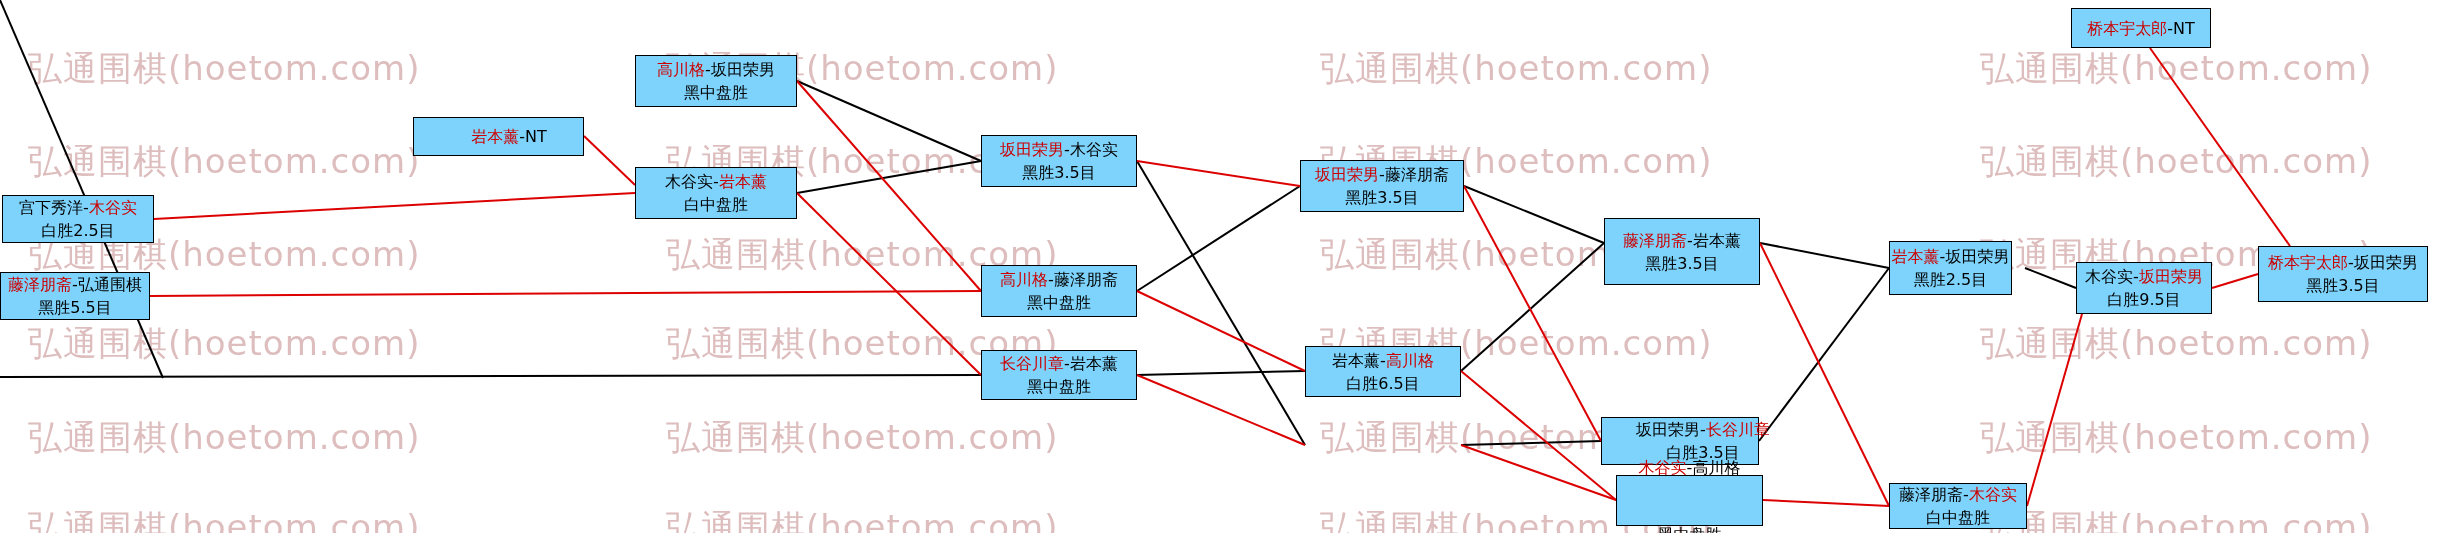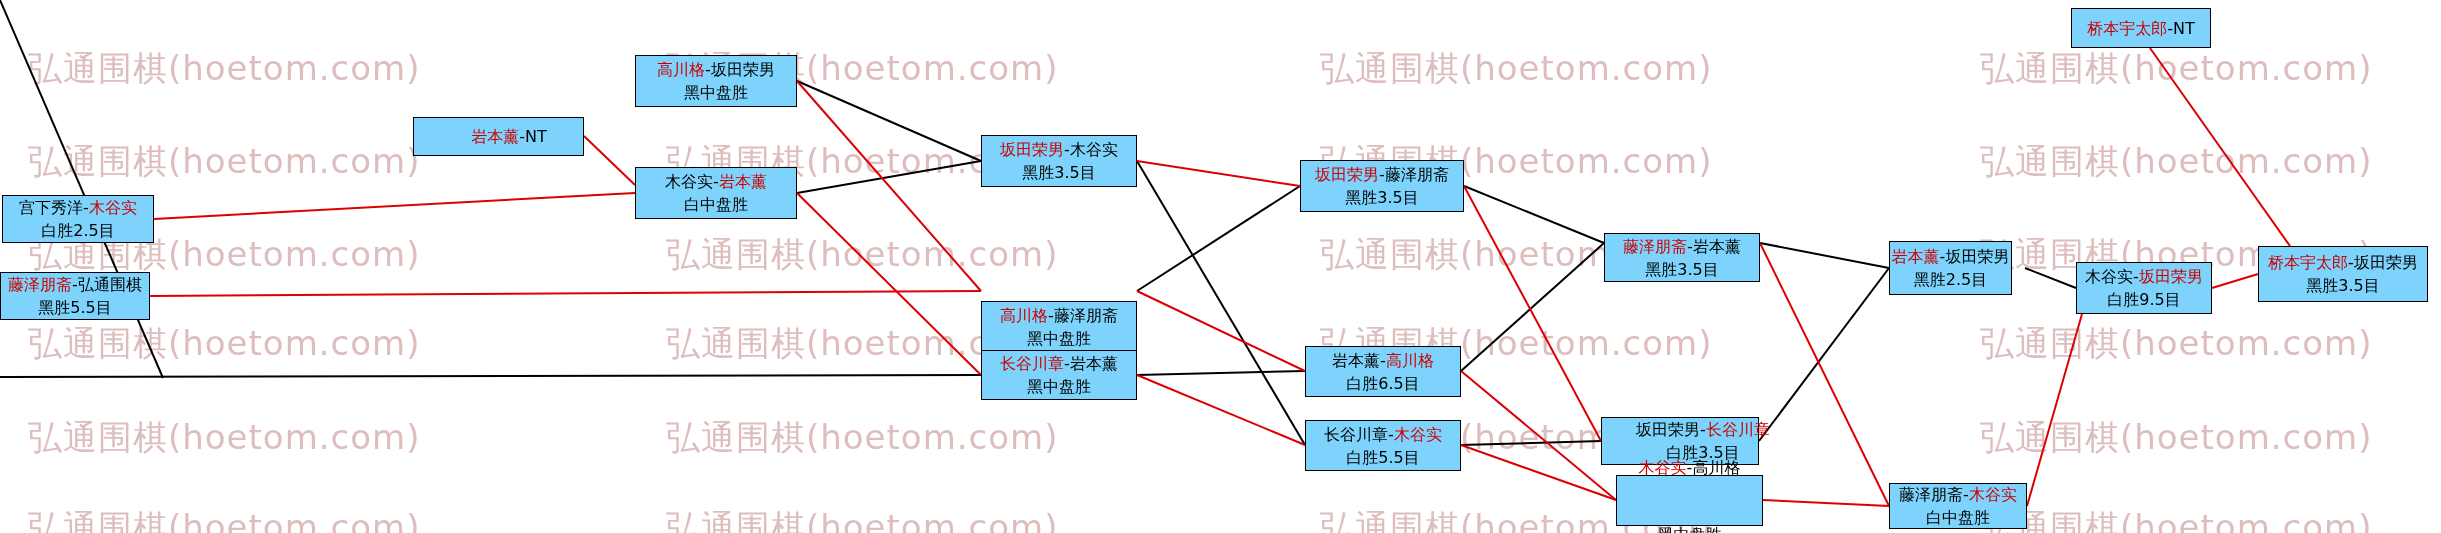--- a/index.html
+++ b/index.html
@@ -97,41 +97,37 @@
         <div class="names"><span class="win">岩本薰</span><span>-</span><span>NT</span></div>
       </div>
       <div class="match" style="left: 635px; top: 167px; width: 162px; height: 52px;">
         <div class="names"><span>木谷实</span><span>-</span><span class="win">岩本薰</span></div>
         <div class="result">白中盘胜</div>
       </div>
       <div class="match" style="left: 981px; top: 135px; width: 156px; height: 52px;">
         <div class="names"><span class="win">坂田荣男</span><span>-</span><span>木谷实</span></div>
         <div class="result">黑胜3.5目</div>
       </div>
-      <div class="match" style="left: 981px; top: 265px; width: 156px; height: 52px; margin-top: 36px;">
+      <div class="match" style="left: 981px; top: 265px; width: 156px; height: 52px;">
         <div class="names"><span class="win">高川格</span><span>-</span><span>藤泽朋斋</span></div>
         <div class="result">黑中盘胜</div>
       </div>
       <div class="match" style="left: 981px; top: 350px; width: 156px; height: 50px;">
         <div class="names"><span class="win">长谷川章</span><span>-</span><span>岩本薰</span></div>
         <div class="result">黑中盘胜</div>
       </div>
       <div class="match" style="left: 1300px; top: 160px; width: 164px; height: 52px;">
         <div class="names"><span class="win">坂田荣男</span><span>-</span><span>藤泽朋斋</span></div>
         <div class="result">黑胜3.5目</div>
       </div>
       <div class="match" style="left: 1305px; top: 346px; width: 156px; height: 51px;">
         <div class="names"><span>岩本薰</span><span>-</span><span class="win">高川格</span></div>
         <div class="result">白胜6.5目</div>
       </div>
-      <div class="match" style="left: 1305px; top: 420px; width: 156px; height: 51px;">
-        <div class="names"><span>长谷川章</span><span>-</span><span class="win">木谷实</span></div>
-        <div class="result">白胜5.5目</div>
-      </div>
-      <div class="match" style="left: 1604px; top: 233px; width: 156px; height: 49px;">
+      <div class="match" style="left: 1604px; top: 218px; width: 156px; height: 67px;">
         <div class="names"><span class="win">藤泽朋斋</span><span>-</span><span>岩本薰</span></div>
         <div class="result">黑胜3.5目</div>
       </div>
       <div class="match" style="left: 1601px; top: 417px; width: 158px; height: 48px; padding-left: 46px;">
         <div class="names"><span>坂田荣男</span><span>-</span><span class="win">长谷川章</span></div>
         <div class="result">白胜3.5目</div>
       </div>
       <div class="match" style="left: 1616px; top: 475px; width: 147px; height: 51px; gap: 44px;">
         <div class="names"><span class="win">木谷实</span><span>-</span><span>高川格</span></div>
         <div class="result">黑中盘胜</div>

